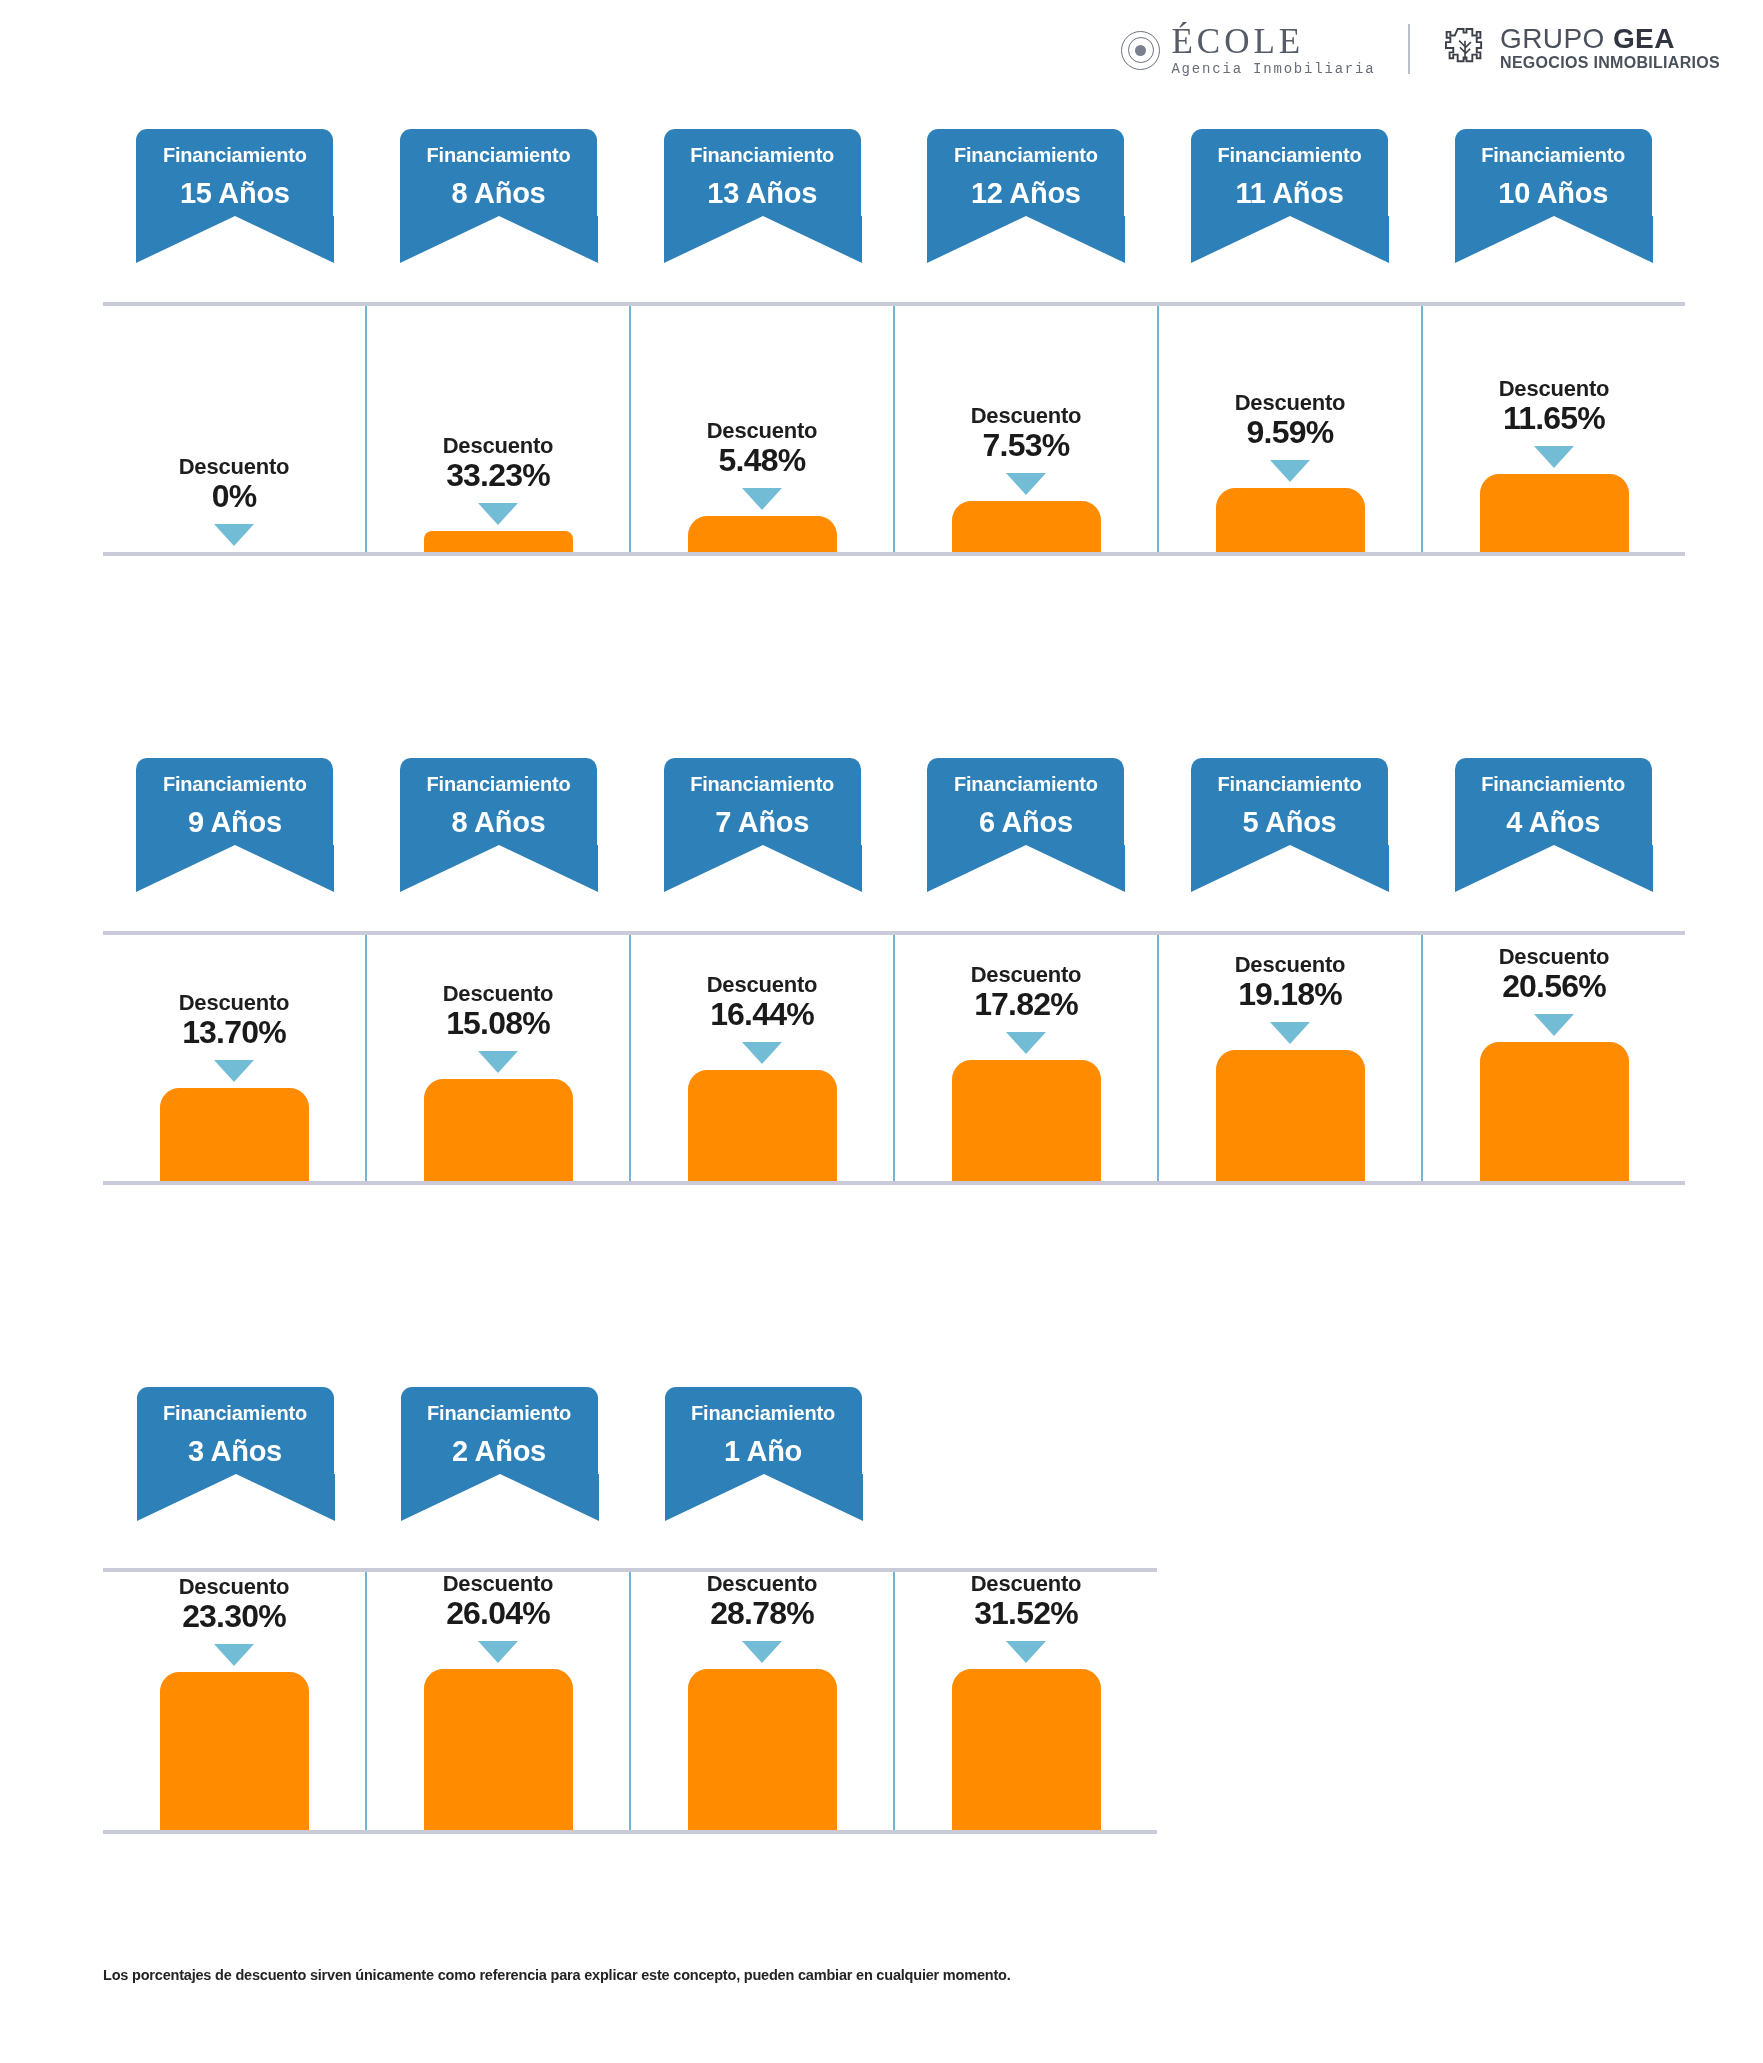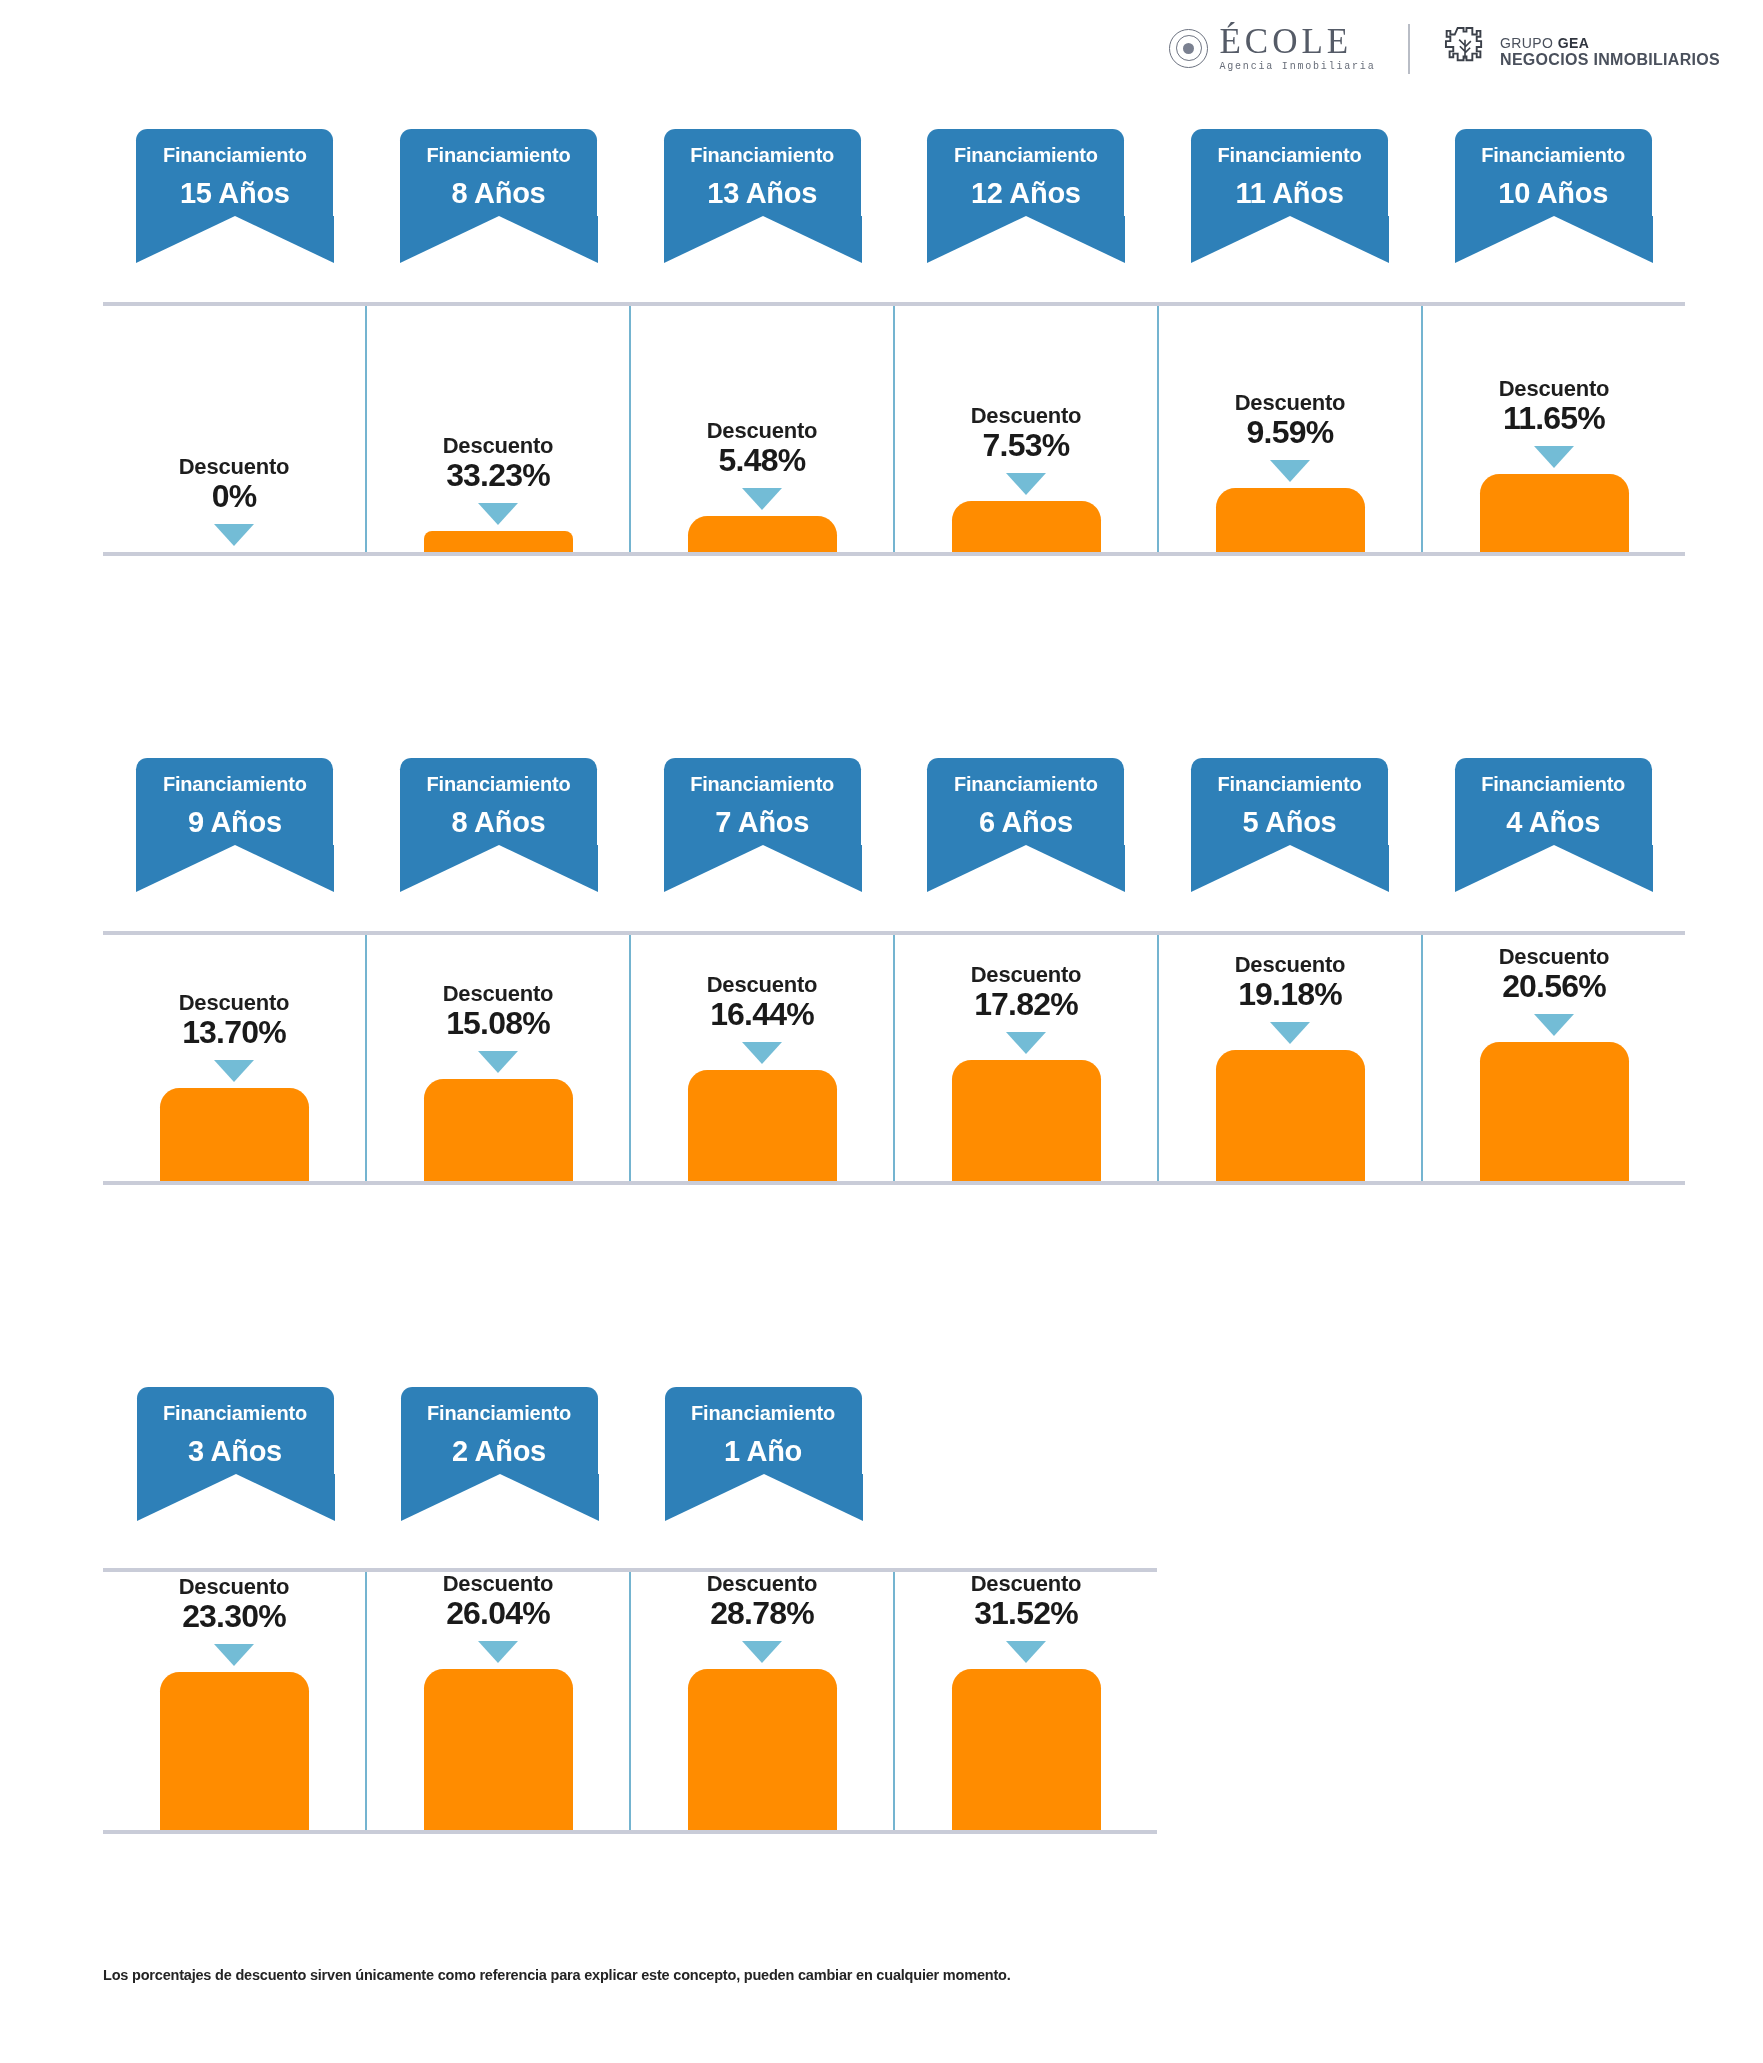--- a/index.html
+++ b/index.html
@@ -55,43 +55,42 @@
   }
   .ecole-words { line-height: 1; }
   .ecole-name {
     font-family: "Liberation Serif", serif;
     font-size: 35px;
     letter-spacing: 4px;
     color: #555b67;
   }
   .ecole-sub {
     font-family: "Liberation Mono", monospace;
-    font-size: 10px;
+    font-size: 14px;
     letter-spacing: 1.8px;
     color: #676d79;
     margin-top: 3.2px;
     text-align: center;
   }
   .logo-divider {
     width: 1.6px;
     height: 50px;
     background: #b9bdc6;
   }
   .logo-gea {
     display: flex;
     align-items: center;
     gap: 13px;
   }
   .gea-mark { width: 44px; height: 44px; }
   .gea-words { line-height: 1.05; }
   .gea-title {
-    font-size: 14px;
+    font-size: 28px;
     color: #4a505c;
     letter-spacing: 0.4px;
-    margin-top: 12px;
   }
   .gea-title b { color: #30353f; }
   .gea-sub {
     font-size: 16px;
     font-weight: bold;
     color: #4a505c;
     letter-spacing: 0.3px;
     margin-top: 1.6px;
   }
 

